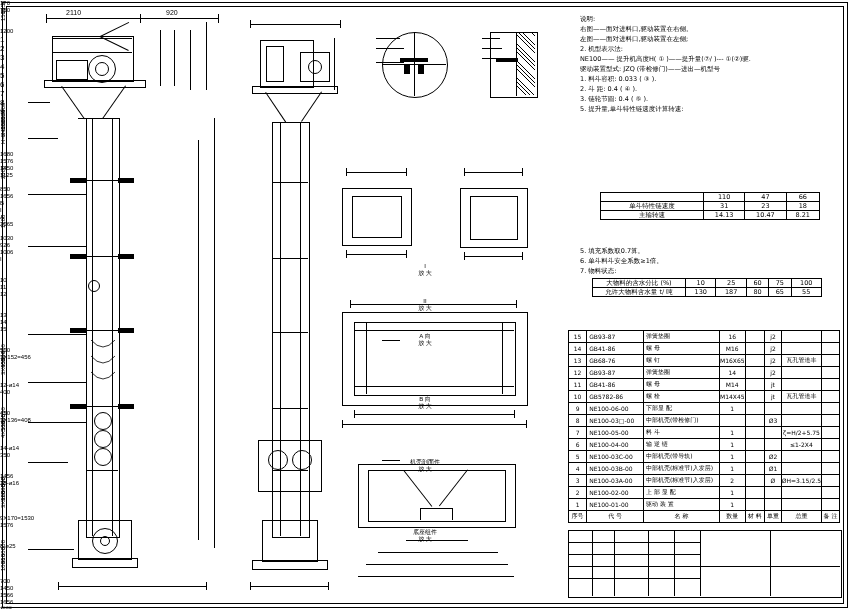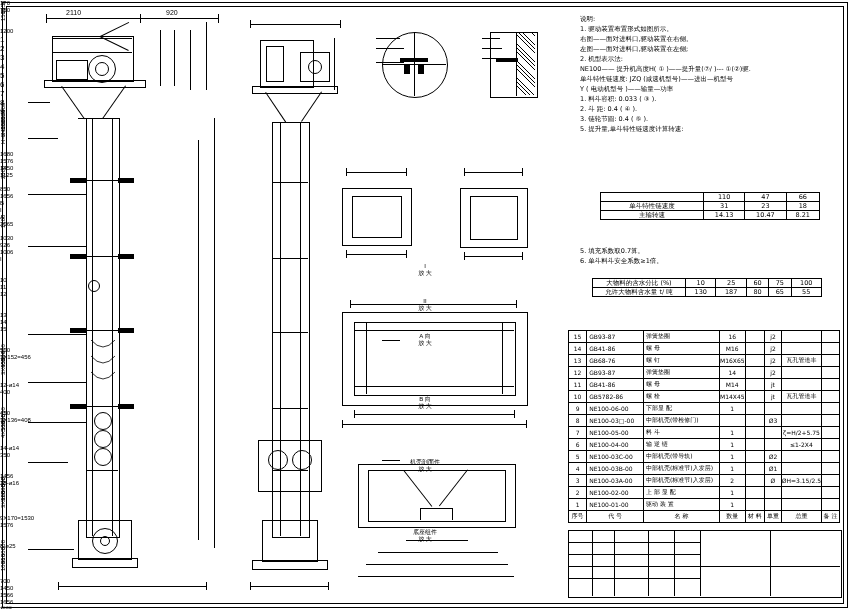--- a/index.html
+++ b/index.html
@@ -279,27 +279,25 @@
   <div class="ln h" style="left:406px;top:540px;width:62px;"></div>
   <div class="txt6" style="left:424px;top:542px;">1450</div>
   <div class="ln h" style="left:378px;top:552px;width:120px;"></div>
   <div class="txt6" style="left:424px;top:554px;">1566</div>
   <div class="ln h" style="left:366px;top:564px;width:142px;"></div>
   <div class="txt6" style="left:424px;top:566px;">1656</div>
   <div class="ln h" style="left:358px;top:576px;width:156px;"></div>
 
   <div class="notes" style="left:580px;top:14px;width:260px;">
     <div>说明:</div>
-    <div>1. 驱动装置布置形式如图所示。</div>
     <div>   右图——面对进料口,驱动装置在右侧。</div>
     <div>   左图——面对进料口,驱动装置在左侧;</div>
     <div>2. 机型表示法:</div>
     <div>   NE100—— 提升机高度H( ① )——提升量(⑦/ )--- ①(②)驱.</div>
-    <div>   单斗特性链速度: JZQ (减速机型号)——进出—机型号</div>
-    <div>   Y ( 电动机型号 )——输量—功率</div>
+    <div>   驱动装置型式: JZQ (带检修门)——进出—机型号</div>
     <div>   1. 料斗容积: 0.033 ( ③ ).</div>
     <div>   2. 斗    距: 0.4 ( ④ ).</div>
     <div>   3. 链轮节圆: 0.4 ( ⑤ ).</div>
     <div>   5. 提升量,单斗特性链速度计算转速:</div>
     <div></div>
   </div>
 
   <table class="tbl" style="position:absolute;left:600px;top:192px;width:220px;">
     <tbody>
         <tr>
@@ -319,20 +317,21 @@
       <td>14.13</td>
       <td>10.47</td>
       <td>8.21</td>
     </tr>
   </tbody>
     </table>
 
   <div class="notes" style="left:580px;top:246px;width:260px;">
     <div>5. 填充系数取0.7算。</div>
     <div>6. 单斗料斗安全系数≥1倍。</div>
+    <div>7. 物料状态:</div>
   </div>
 
   <table class="tbl" style="position:absolute;left:592px;top:278px;width:230px;">
     <tbody>
         <tr>
       <td style="width:90px;margin-left:12px;">大物料的含水分比 (%)</td>
       <td>10</td>
       <td>25</td>
       <td>60</td>
       <td>75</td>

